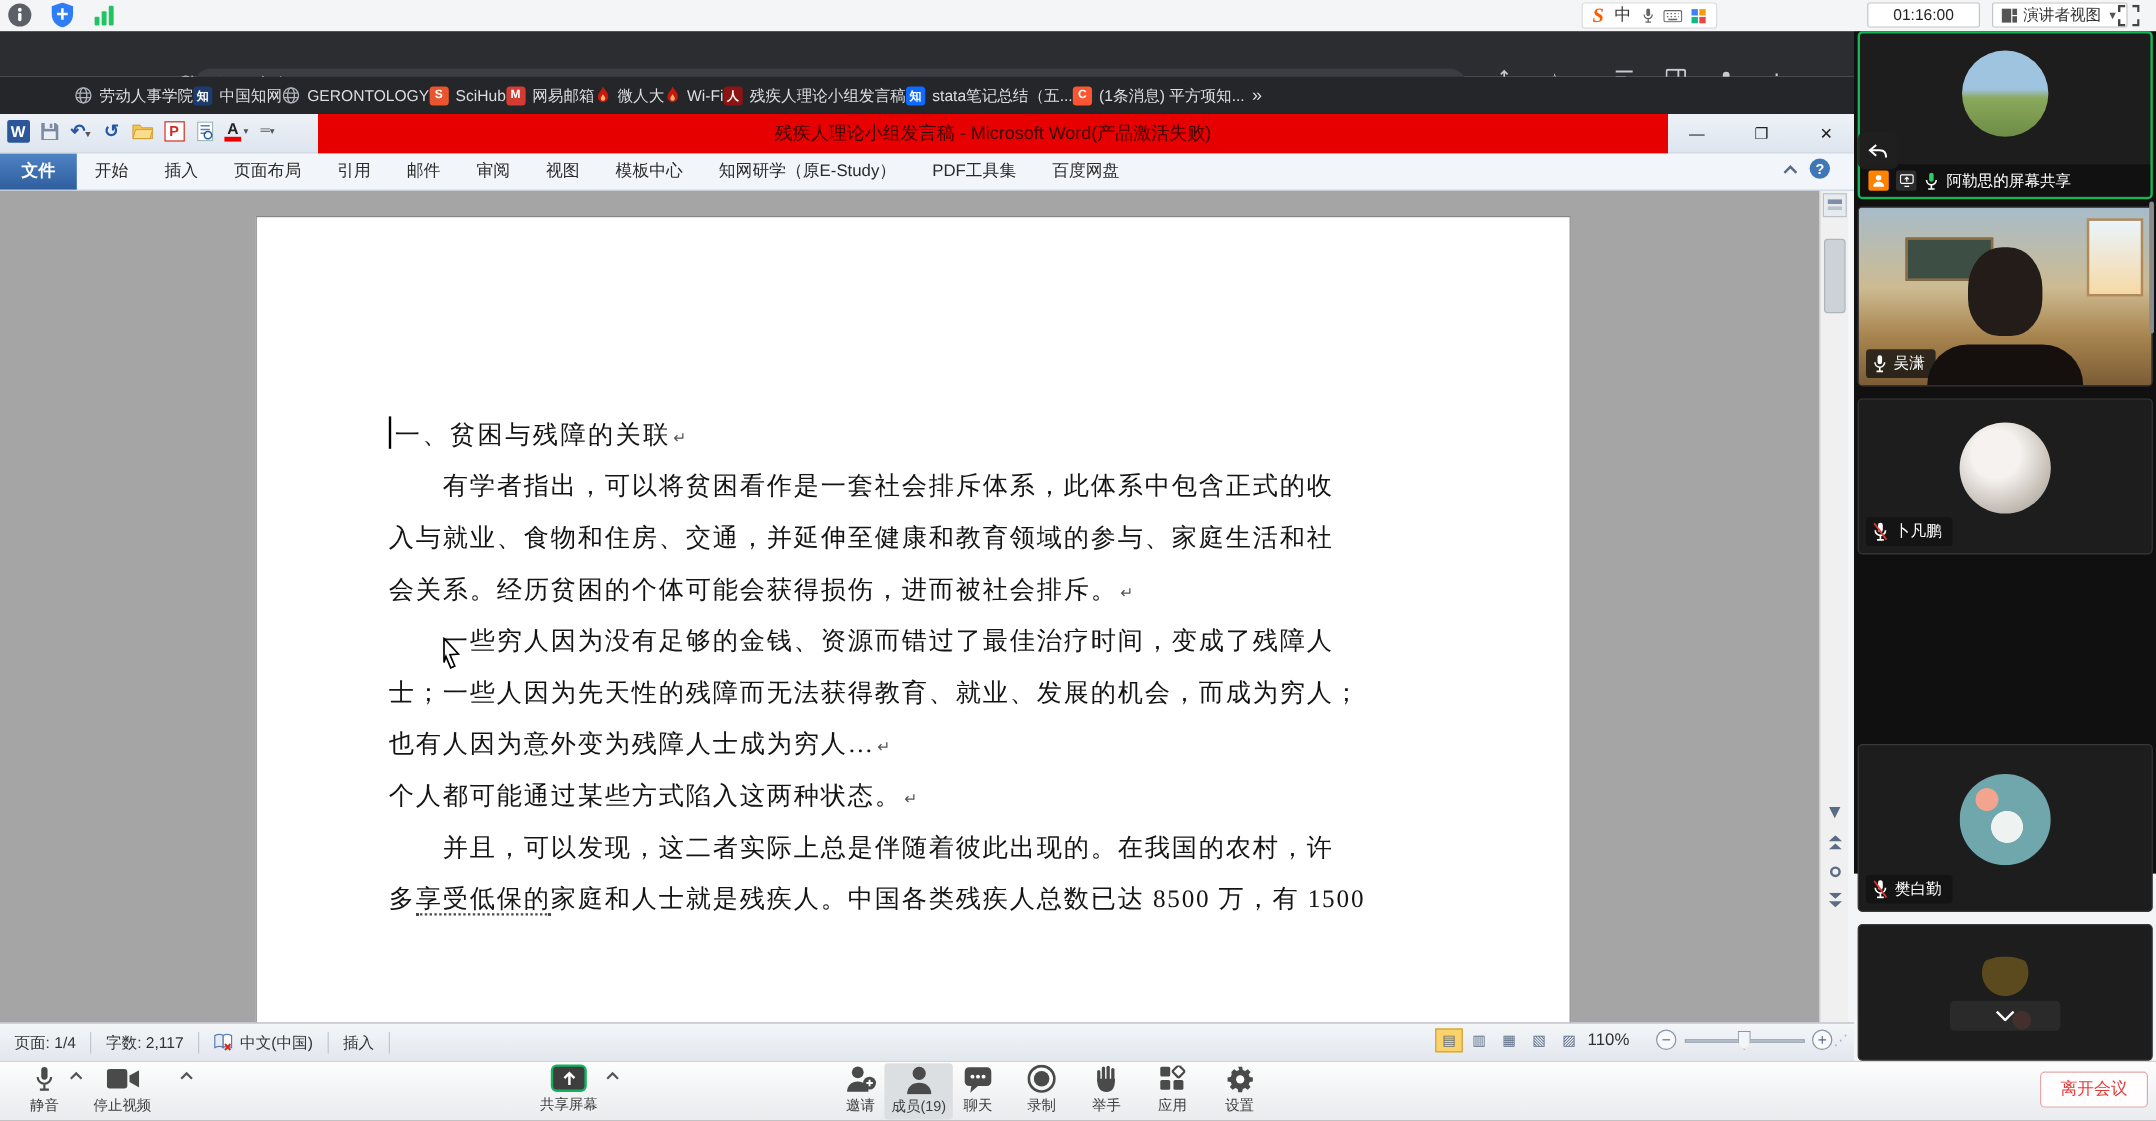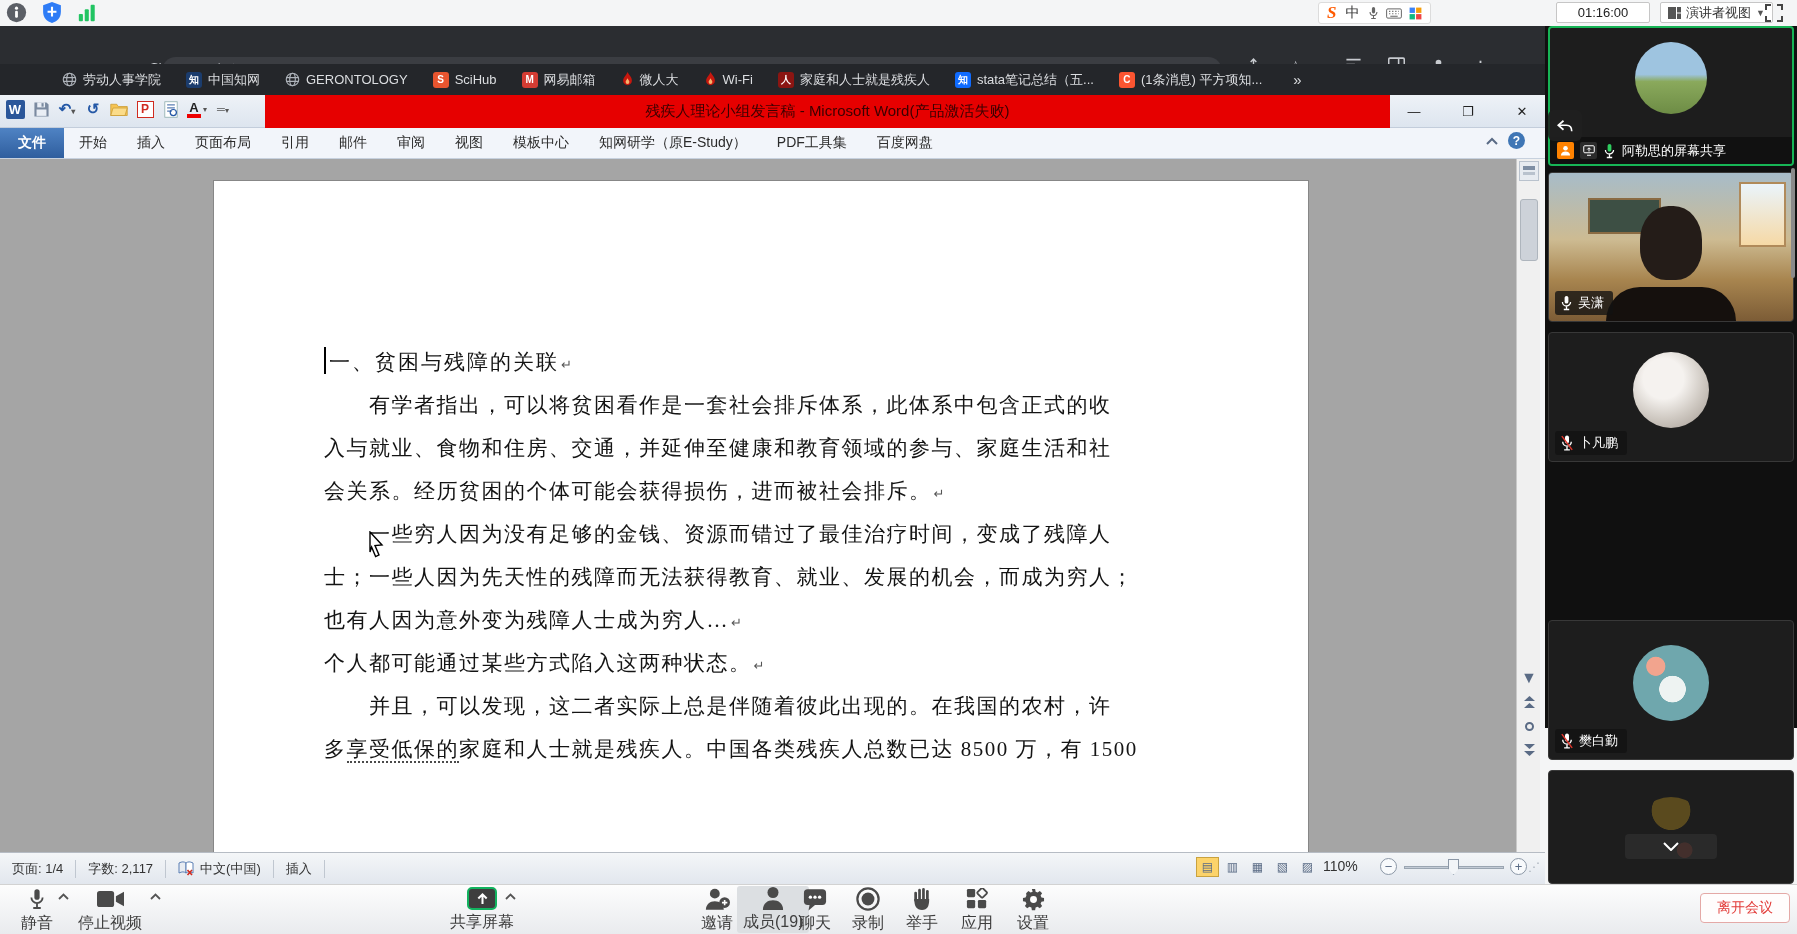--- a/index.html
+++ b/index.html
@@ -20,21 +20,21 @@
 .fsbtn{position:absolute;left:1764px;top:3px;width:20px;height:20px}
 
 
 .btoolbar{position:absolute;left:0;top:26px;width:1545px;height:38px;background:#2b2d31}
 .bnav{position:absolute;top:33px;color:#c7cacf;font-size:19px}
 .urlbar{position:absolute;left:162px;top:31px;width:1060px;height:28px;background:#3b3d42;border-radius:14px;display:flex;align-items:center;padding:0 14px;gap:8px;font-size:14px;color:#dadce0}
 .url-host{color:#f1f3f4;font-weight:bold}
 .url-path{color:#9aa0a6}
 .url-sep{color:#6e7277;margin:0 2px}
 .bact{position:absolute;top:31px;color:#c7cacf;font-size:17px}
-.bbar{position:absolute;left:0;top:64px;width:1545px;height:31px;background:#24262a;display:flex;align-items:center;padding-left:62px;gap:25px;white-space:nowrap;overflow:hidden}
+.bbar{position:absolute;left:0;top:64px;width:1545px;height:31px;background:#24262a;display:flex;align-items:center;padding-left:62px;white-space:nowrap;overflow:hidden}
 .bm{display:inline-flex;align-items:center;gap:6px;font-size:13px;color:#dcdee1}
 .fav{width:16px;height:16px;border-radius:3px;display:inline-flex;align-items:center;justify-content:center;font-size:10px;color:#fff;font-weight:bold}
 .bb-overflow{color:#dcdee1;font-size:15px;margin-left:6px}
 
 
 .wtitle{position:absolute;left:0;top:95px;width:1545px;height:33px;background:linear-gradient(#eef2f7,#dde5ef);border-bottom:1px solid #c3cddb}
 .qat{position:absolute;left:5px;top:99px;display:flex;align-items:center;gap:6px}
 .qicon{width:20px;height:20px;display:flex;align-items:center;justify-content:center;font-size:13px}
 .redbar{position:absolute;left:265px;top:95px;width:1125px;height:33px;background:#e60000;display:flex;align-items:center;justify-content:center;font-size:15px;color:rgba(43,0,0,.92)}
 .wctl{position:absolute;top:98px;width:42px;height:27px;display:flex;align-items:center;justify-content:center;color:#222;font-size:13px}
@@ -67,21 +67,21 @@
 .zoomtxt{position:absolute;left:1323px;top:858px;font-size:14px;color:#333}
 .zbtn{position:absolute;top:858px;width:17px;height:17px;border:1px solid #8b97a6;border-radius:50%;display:flex;align-items:center;justify-content:center;font-size:13px;color:#5a6b85;background:#f8fafc}
 .ztrack{position:absolute;left:1404px;top:866px;width:100px;height:3px;background:#c3cbd6;border:1px solid #9aa5b1}
 .zthumb{position:absolute;left:1448px;top:859px;width:11px;height:16px;background:#f2f5f8;border:1px solid #8b97a6;clip-path:polygon(0 0,100% 0,100% 60%,50% 100%,0 60%)}
 .grip{position:absolute;left:1528px;top:860px;font-size:12px;color:#a8b0ba;letter-spacing:1px}
 
 
 .mtoolbar{position:absolute;left:0;top:884px;width:1797px;height:50px;background:linear-gradient(#fdfdfd,#e9ebee);border-top:1px solid #d2d2d2}
 .titem{position:absolute;top:887px;display:flex;flex-direction:column;align-items:center;gap:2px;color:#3e3e3e;min-width:46px}
 .titem .ic{height:24px}
-.tlabel{font-size:16px;color:#3e3e3e;white-space:nowrap}
+.tlabel{font-size:12px;color:#3e3e3e;white-space:nowrap}
 .titem.pressed{background:#dcdfe2;border-radius:3px;padding:0 6px;top:886px;height:47px;justify-content:center}
 .tcaret{position:absolute;top:893px;color:#555}
 .shareic{width:30px;height:23px;border:2px solid #12b35f;border-radius:5px;background:#3e3e3e;display:flex;align-items:center;justify-content:center}
 .leave{position:absolute;left:1700px;top:893px;width:90px;height:30px;background:#fffdfd;border:1px solid #e4a9a7;border-radius:4px;color:#e23c39;font-size:14px;display:flex;align-items:center;justify-content:center}
 
 
 .sidebar{position:absolute;left:1545px;top:26px;width:252px;height:702px;background:#101010}
 .tile{position:absolute;left:3px;width:246px;background:#1d1d1d;border:1px solid #383838;border-radius:4px;overflow:hidden}
 .tile.shared{border:2px solid #17b556}
 .npill{position:absolute;left:6px;bottom:6px;background:rgba(18,18,18,.78);border-radius:3px;padding:3px 9px 3px 5px;color:#fff;font-size:13px;display:flex;align-items:center;gap:5px}
@@ -270,21 +270,21 @@
         <span class="ic">
           <svg width="13" height="15" viewBox="0 0 20 24">
             <path d="M10 0C12 5 17 7 17 14a7 7 0 0 1-14 0C3 9 8 6 10 0z" fill="#c7170e"></path>
             <path d="M10 10c1 2.5 3 3.5 3 6a3 3 0 0 1-6 0c0-2.5 2-3.5 3-6z" fill="#f6b26b"></path>
           </svg>
         </span>
         <span>Wi-Fi</span>
       </span>
       <span class="bm">
         <span class="fav" style="background:#8b1512">人</span>
-        <span>家庭和人士就是残疾人</span>
+        <span>残疾人理论小组发言稿</span>
       </span>
       <span class="bm">
         <span class="fav" style="background:#0f6bff">知</span>
         <span>stata笔记总结（五...</span>
       </span>
       <span class="bm">
         <span class="fav" style="background:#fc5531">C</span>
         <span>(1条消息) 平方项知...</span>
       </span>
       <span class="bb-overflow">»</span>

